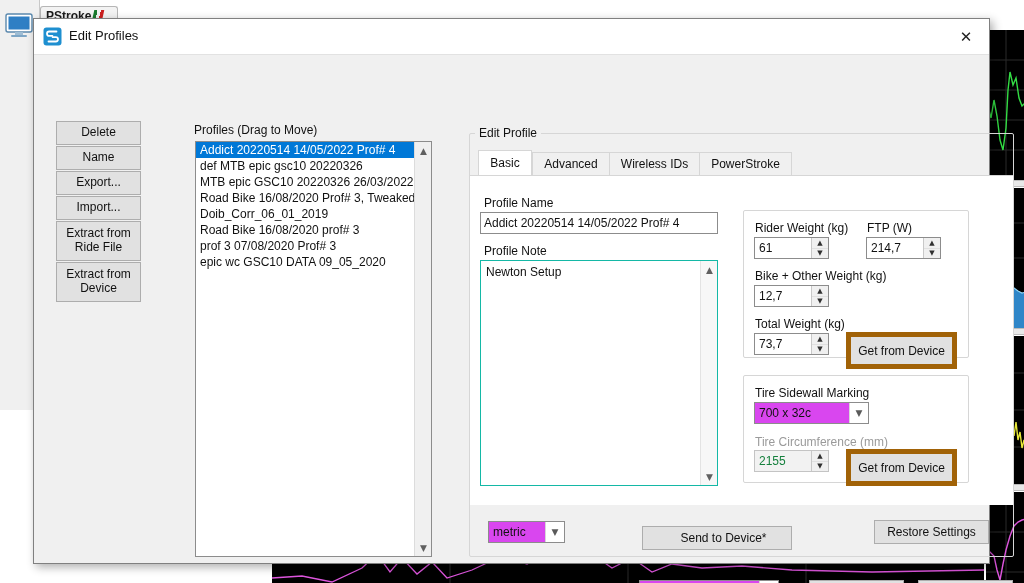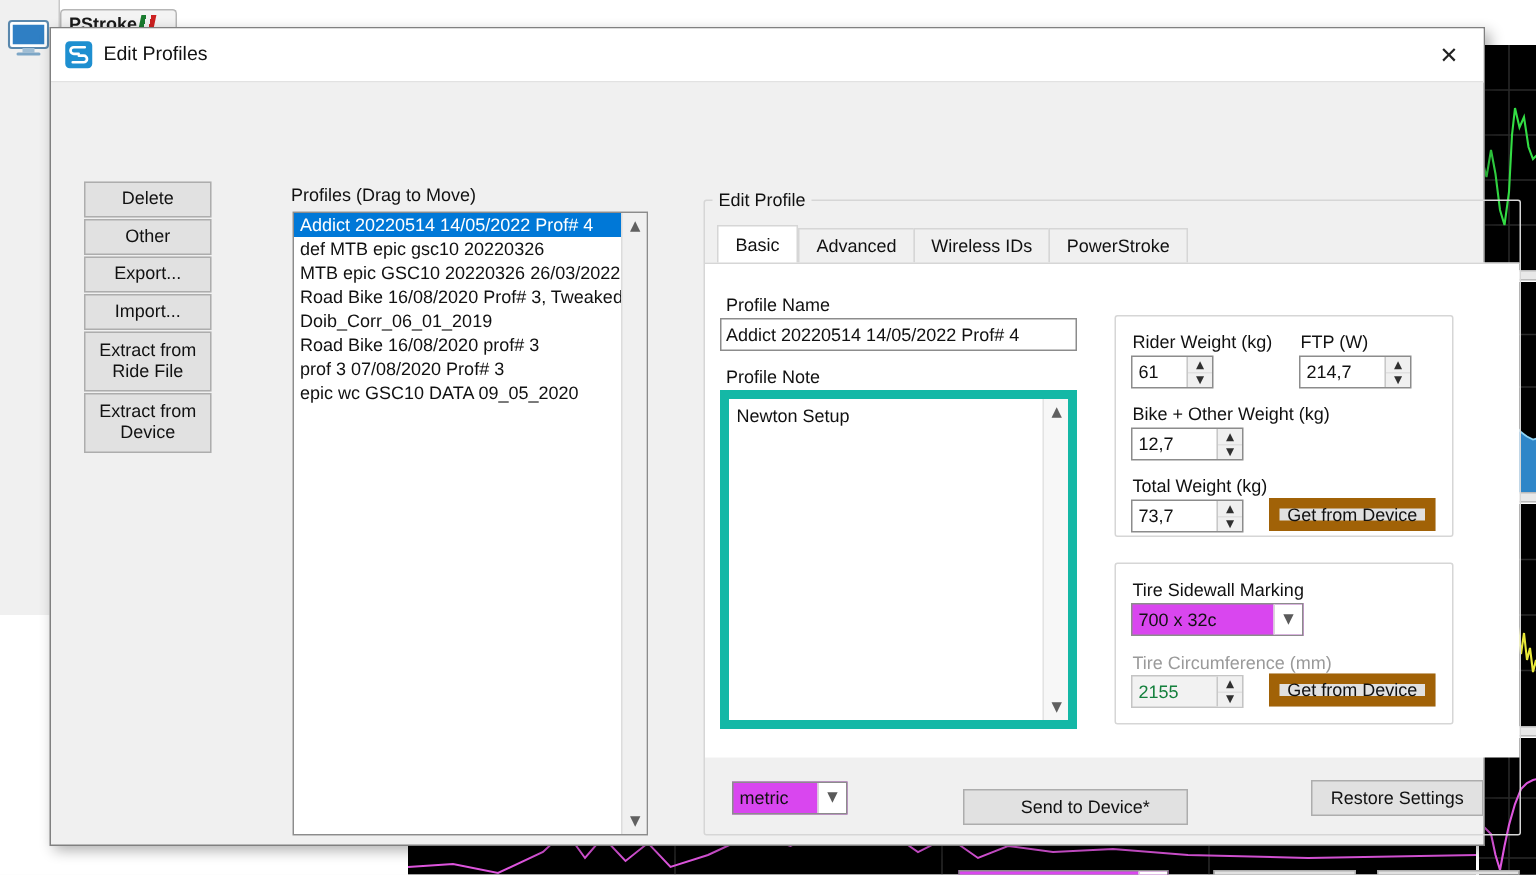--- a/index.html
+++ b/index.html
@@ -189,21 +189,21 @@
     position: absolute; font-size: 12px; color: #111;
   }
   .fld-label.disabled { color: #9a9a9a; }
   .textinput {
     position: absolute; background: #ffffff; border: 1px solid #8c8c8c;
     font-family: "Liberation Sans", sans-serif; font-size: 12px; color: #111;
     padding: 0 3px; line-height: 20px; height: 22px;
     white-space: nowrap; overflow: hidden;
   }
   .textarea {
-    position: absolute; background: #ffffff; border: 6px solid #14b8a6;
+    position: absolute; background: #ffffff; border: 1px solid #14b8a6;
     overflow: hidden;
   }
   .textarea-text {
     position: absolute; left: 5px; top: 4px;
     font-size: 12px; color: #111;
   }
   .ta-sb {
     position: absolute; right: 0; top: 0; width: 17px; bottom: 0;
     background: #f7f7f7; border-left: 1px solid #e3e3e3;
   }
@@ -245,24 +245,24 @@
     background: #ffffff; border-left: 1px solid #d8d8d8;
     display: flex; align-items: center; justify-content: center;
     font-size: 9px; color: #5a5a5a;
     font-family: "DejaVu Sans", sans-serif;
   }
 
   #grp-rider { left: 709px; top: 155px; width: 226px; height: 148px; }
   #grp-tire  { left: 709px; top: 320px; width: 226px; height: 108px; }
 
   .gbtn {
-    position: absolute; background: #e1e1e1; border: 7px solid #a16207;
+    position: absolute; background: #e1e1e1; border: 5px solid #a16207;
     font-size: 12px; color: #111; cursor: pointer;
     display: flex; align-items: center; justify-content: center;
-    height: 22px;
+    height: 37px;
   }
 
   .bigbtn {
     position: absolute; background: #e1e1e1; border: 1px solid #adadad;
     font-size: 12px; color: #111; cursor: pointer;
     display: flex; align-items: center; justify-content: center;
     height: 24px;
   }
 </style>
 </head>
@@ -371,21 +371,21 @@
         <path d="M5.5 14.5 H12.8 a2.2 2.2 0 0 0 0 -4.4 H9.6" stroke="#ffffff" stroke-width="1.8" fill="none" stroke-linecap="round"></path>
       </svg>
       <div class="title-text">Edit Profiles</div>
       <div class="title-close">✕</div>
     </div>
 
     <div class="dlg-body">
 
       <div class="btn-col">
         <div class="winbtn">Delete</div>
-        <div class="winbtn">Other</div>
+        <div class="winbtn">Name</div>
         <div class="winbtn">Export...</div>
         <div class="winbtn">Import...</div>
         <div class="winbtn tall">Extract from<br>Ride File</div>
         <div class="winbtn tall">Extract from<br>Device</div>
       </div>
 
       <div class="list-label">Profiles (Drag to Move)</div>
       <div class="listbox">
         <div class="list-items">
             <div class="list-item selected">Addict 20220514 14/05/2022 Prof# 4</div>
@@ -423,21 +423,21 @@
         <div class="textarea-text">Newton Setup</div>
         <div class="ta-sb">
           <div class="sb-arrow up">▲</div>
           <div class="sb-arrow down">▼</div>
         </div>
       </div>
 
       <div class="group" id="grp-rider"></div>
 
       <div class="fld-label" style="left:721px; top:166px;">Rider Weight (kg)</div>
-      <div class="spin" style="left:720px; top:182px; width:55px;">
+      <div class="spin" style="left:720px; top:182px; width:75px;">
         <span class="spin-val">61</span>
         <span class="spin-btns">
           <span class="spin-btn up">▲</span>
           <span class="spin-btn down">▼</span>
         </span>
       </div>
 
       <div class="fld-label" style="left:833px; top:166px;">FTP (W)</div>
       <div class="spin" style="left:832px; top:182px; width:75px;">
         <span class="spin-val">214,7</span>

